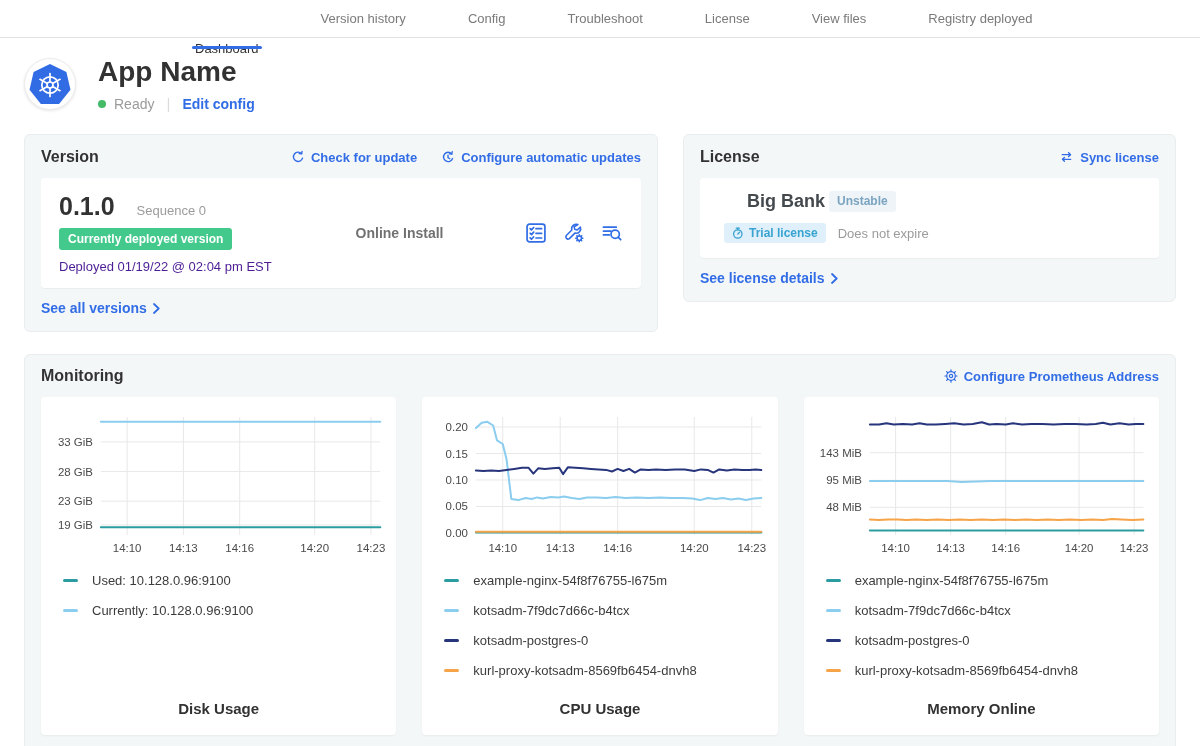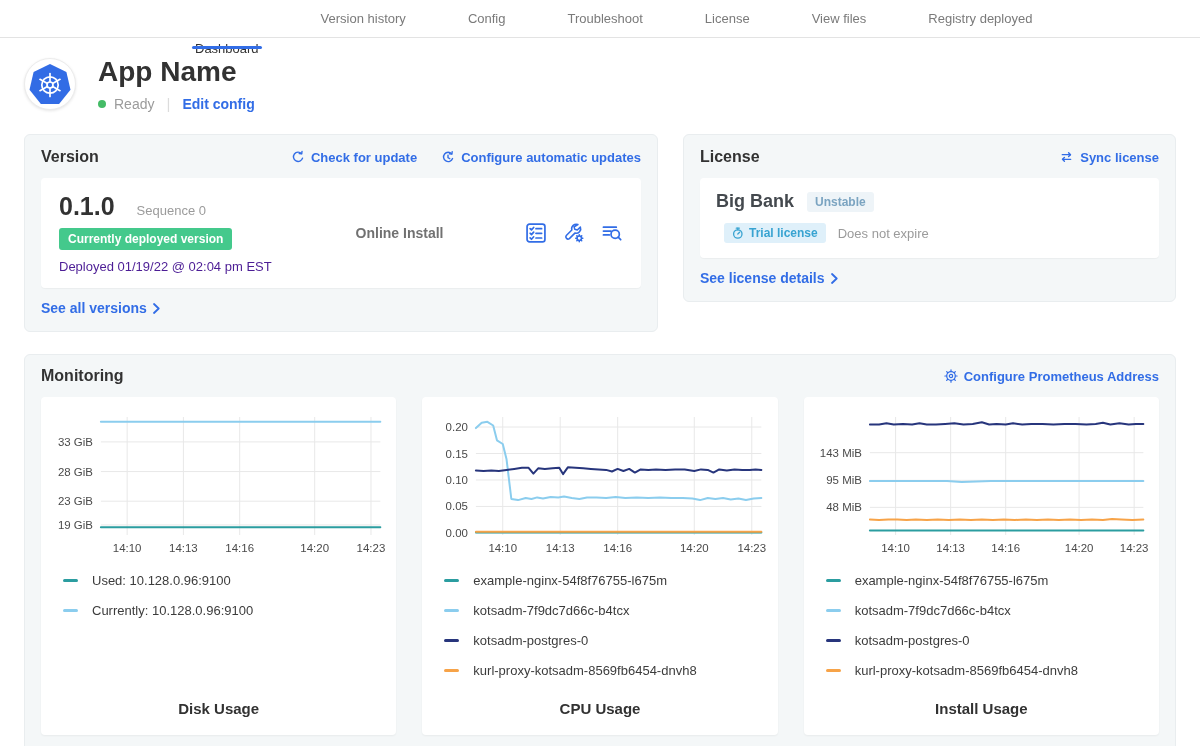--- a/index.html
+++ b/index.html
@@ -45,21 +45,21 @@
   .v-num { font-size: 25px; font-weight: bold; }
   .v-seq { font-size: 13px; color: #9b9b9b; }
   .badge-green { display: inline-block; margin-top: 7px; background: #44c98c; color: #fff;
          font-size: 12px; font-weight: bold; padding: 4px 9px; border-radius: 3px; }
   .v-deployed { margin-top: 9px; font-size: 13px; color: #4c1d95; }
   .v-mid { flex: 1; text-align: center; color: #717171; font-weight: bold; font-size: 14px; }
   .v-icons { display: flex; gap: 16px; align-items: center; color: #326de6; }
   .icon-btn { cursor: pointer; display: flex; }
   .see-link { margin-top: 12px; }
   .license-inner { padding: 13px 16px 15px; }
-  .lic-row1 { display: flex; align-items: center; gap: 13px; }
+  .lic-row1 { display: flex; gap: 4px; margin-left: 31px; }
   .lic-name { font-size: 18px; font-weight: bold; color: #44494e; }
   .badge-channel { background: #eef4f8; color: #7ba4c1; font-size: 12px; font-weight: bold;
          padding: 3px 8px; border-radius: 3px; }
   .lic-row2 { display: flex; align-items: center; gap: 12px; margin-top: 11px; padding-left: 8px; }
   .badge-trial { background: #dff0fa; color: #38a3d1; font-size: 12px; font-weight: bold;
          padding: 3px 8px; border-radius: 3px; display: inline-flex; align-items: center; gap: 5px; }
   .lic-expiry { font-size: 13px; color: #9b9b9b; }
   
   .monitoring { margin: 22px 24px 9px; background: #f4f7f8; border: 1px solid #e9edef;
          border-radius: 6px; padding: 12px 16px 16px; }
@@ -368,16 +368,16 @@
           </li>
           <li>
             <span class="dash" style="background: rgb(39, 53, 124);"></span>
             <span>kotsadm-postgres-0</span>
           </li>
           <li>
             <span class="dash" style="background: rgb(247, 163, 72);"></span>
             <span>kurl-proxy-kotsadm-8569fb6454-dnvh8</span>
           </li>
         </ul>
-      <div class="chart-title">Install Usage</div>
+      <div class="chart-title">Memory Online</div>
     </div>
   </div>
 </div>
 
 </body></html>

